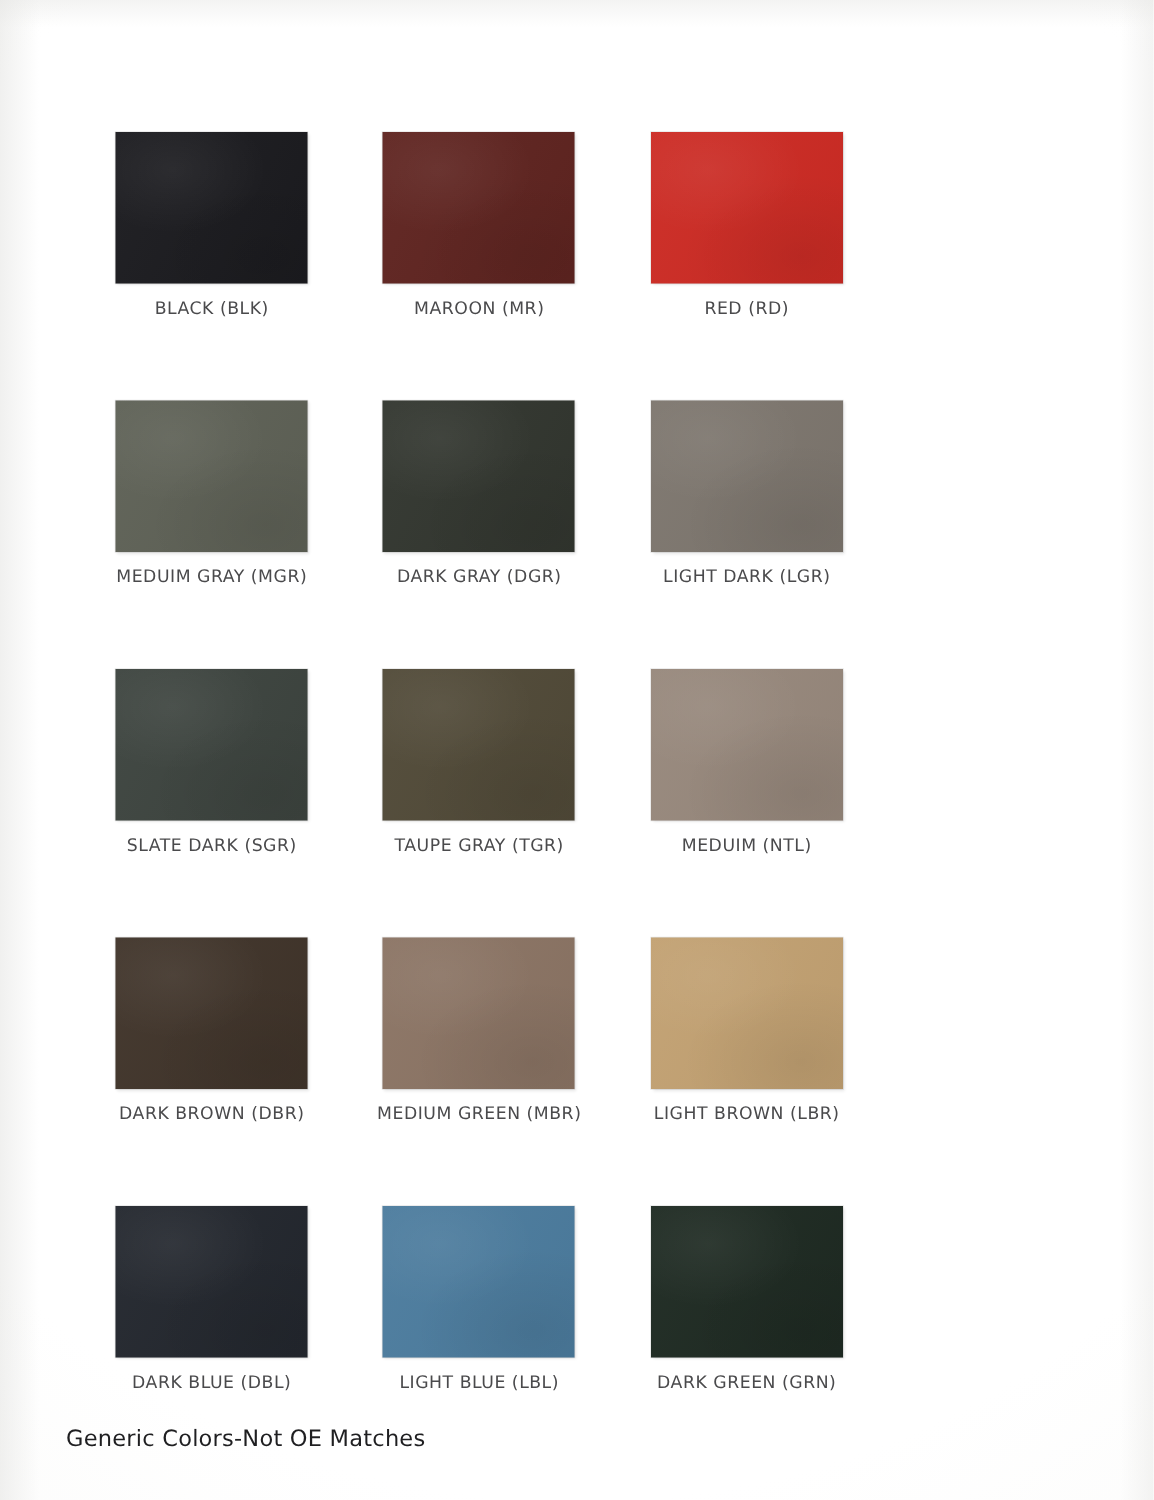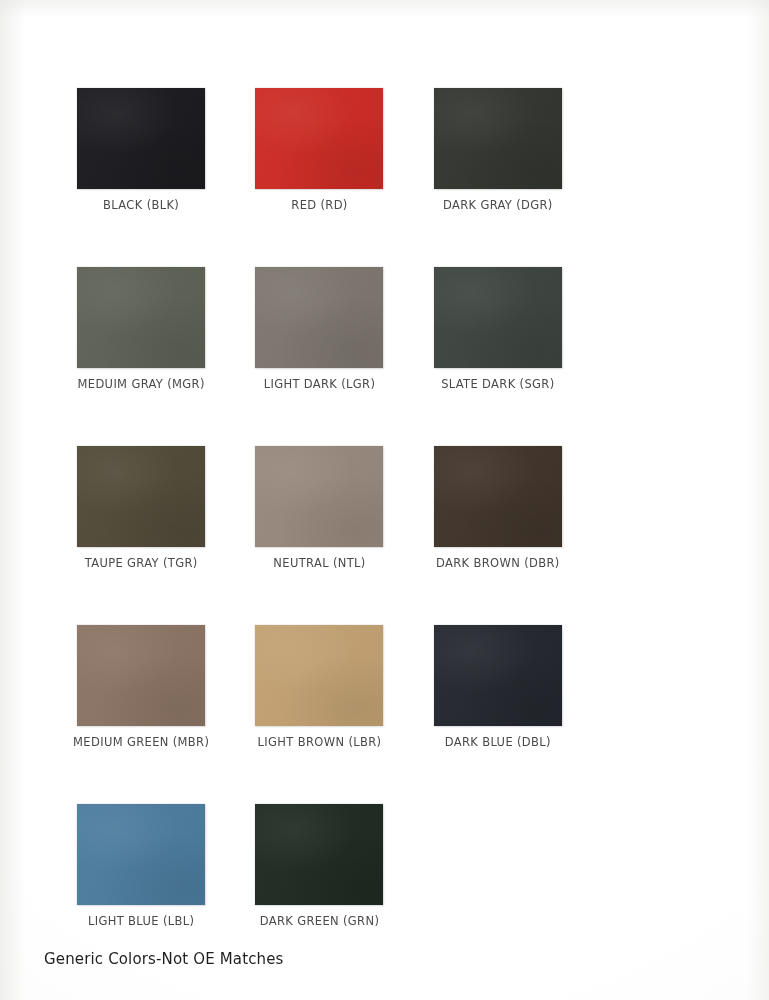--- a/index.html
+++ b/index.html
@@ -98,46 +98,50 @@
 <body>
 
 <div class="page">
 
   <div class="grid" id="grid">
       <div class="cell">
         <div class="swatch" style="background: rgb(27, 27, 31);"></div>
         <div class="label">BLACK (BLK)</div>
       </div>
       <div class="cell">
+        <div class="swatch" style="background: rgb(95, 36, 32);"></div>
+        <div class="label">MAROON (MR)</div>
+      </div>
+      <div class="cell">
         <div class="swatch" style="background: rgb(204, 43, 36);"></div>
         <div class="label">RED (RD)</div>
       </div>
       <div class="cell">
+        <div class="swatch" style="background: rgb(94, 97, 86);"></div>
+        <div class="label">MEDUIM GRAY (MGR)</div>
+      </div>
+      <div class="cell">
         <div class="swatch" style="background: rgb(50, 54, 47);"></div>
         <div class="label">DARK GRAY (DGR)</div>
-      </div>
-      <div class="cell">
-        <div class="swatch" style="background: rgb(94, 97, 86);"></div>
-        <div class="label">MEDUIM GRAY (MGR)</div>
       </div>
       <div class="cell">
         <div class="swatch" style="background: rgb(125, 118, 110);"></div>
         <div class="label">LIGHT DARK (LGR)</div>
       </div>
       <div class="cell">
         <div class="swatch" style="background: rgb(61, 68, 63);"></div>
         <div class="label">SLATE DARK (SGR)</div>
       </div>
       <div class="cell">
         <div class="swatch" style="background: rgb(81, 74, 56);"></div>
         <div class="label">TAUPE GRAY (TGR)</div>
       </div>
       <div class="cell">
         <div class="swatch" style="background: rgb(151, 136, 124);"></div>
-        <div class="label">NEUTRAL (NTL)</div>
+        <div class="label">MEDUIM (NTL)</div>
       </div>
       <div class="cell">
         <div class="swatch" style="background: rgb(64, 52, 42);"></div>
         <div class="label">DARK BROWN (DBR)</div>
       </div>
       <div class="cell">
         <div class="swatch" style="background: rgb(139, 116, 100);"></div>
         <div class="label">MEDIUM GREEN (MBR)</div>
       </div>
       <div class="cell">

